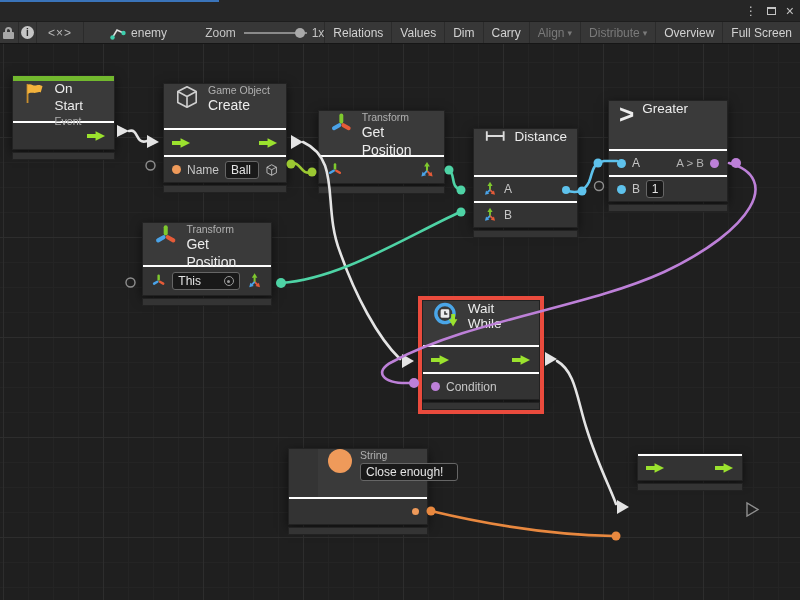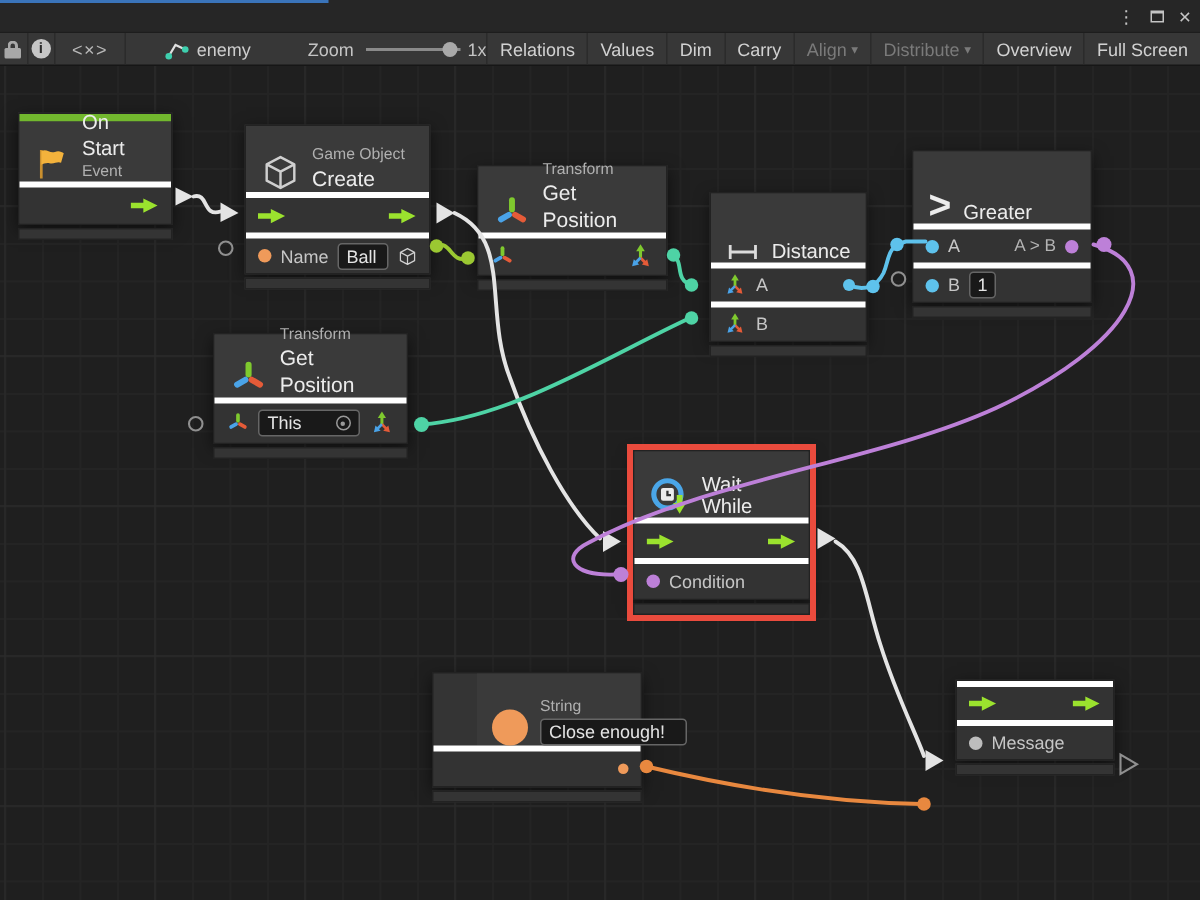--- a/index.html
+++ b/index.html
@@ -49,26 +49,26 @@
       linear-gradient(to right,#242424 1px,transparent 1px),
       linear-gradient(to bottom,#242424 1px,transparent 1px);
     background-size:100px 100%,100% 100px,25px 100%,100% 25px;
     background-position:3px 0,0 93px,3px 0,0 18px;}
 
   
   .node{position:absolute;}
   .node.selected{outline:4px solid #ea4b3d;}
   .n-main{background:#343434;border:1px solid #222;box-shadow:0 3px 10px rgba(0,0,0,.55);}
   .n-stripe{height:5px;background:#72b82e;}
-  .n-header{background:#3a3a3a;display:flex;align-items:flex-end;gap:8px;padding:0 10px;}
+  .n-header{background:#3a3a3a;display:flex;align-items:flex-start;gap:8px;padding:0 10px;}
   .n-tcol{display:flex;flex-direction:column;justify-content:center;line-height:1.25;}
   .n-sub{font-size:10.5px;color:#b0b0b0;}
   .n-title{font-size:14px;color:#ececec;}
   .n-title1{font-size:13.5px;color:#ececec;}
-  .n-row{display:flex;align-items:center;gap:6px;padding:0 8px;border-top:4px solid #ffffff;background:#333;}
+  .n-row{display:flex;align-items:center;gap:6px;padding:0 8px;border-top:2px solid #ffffff;background:#333;}
   .n-footer{height:8px;margin-top:2px;background:#343434;border:1px solid #222;}
   .plabel{font-size:12px;color:#c6c6c6;}
   .rlabel{font-size:11.5px;color:#b4b4b4;}
   .dot{width:9px;height:9px;border-radius:50%;flex:none;}
   .dot.sm{width:7px;height:7px;}
   .field{height:18px;background:#191919;border:1px solid #666;border-radius:3px;
          color:#e4e4e4;font-size:12px;padding:0 5px;display:flex;align-items:center;gap:4px;}
   .target-ico{width:10px;height:10px;border:1.5px solid #9a9a9a;border-radius:50%;
               display:flex;align-items:center;justify-content:center;margin-left:auto;}
   .target-ico::after{content:"";width:3px;height:3px;border-radius:50%;background:#9a9a9a;}
@@ -381,24 +381,20 @@
   <div class="node" style="left:637px;top:453px;width:106px;">
     <div class="n-main">
       <div class="n-row" style="height:26px;">
         <svg class="flowarrow" width="19" height="12">
             <use href="#sym-flow"></use>
           </svg>
         <svg class="flowarrow mlauto" width="19" height="12">
             <use href="#sym-flow"></use>
           </svg>
       </div>
-      <div class="n-row" style="height:26px;">
-        <span class="dot" style="background:#bdbdbd"></span>
-        <span class="plabel">Message</span>
-      </div>
     </div>
     <div class="n-footer"></div>
   </div>
 
   <svg class="overlay" width="800" height="600" viewBox="0 0 800 600">
     <g stroke-linecap="round" fill="none">
 
       <g>
         <polygon points="117,125 129,131 117,137" fill="#e4e4e4" stroke="none"></polygon>
         <path d="M129 131 C139 128 135 145 147 141" stroke="#e4e4e4" stroke-width="2.6"></path>

